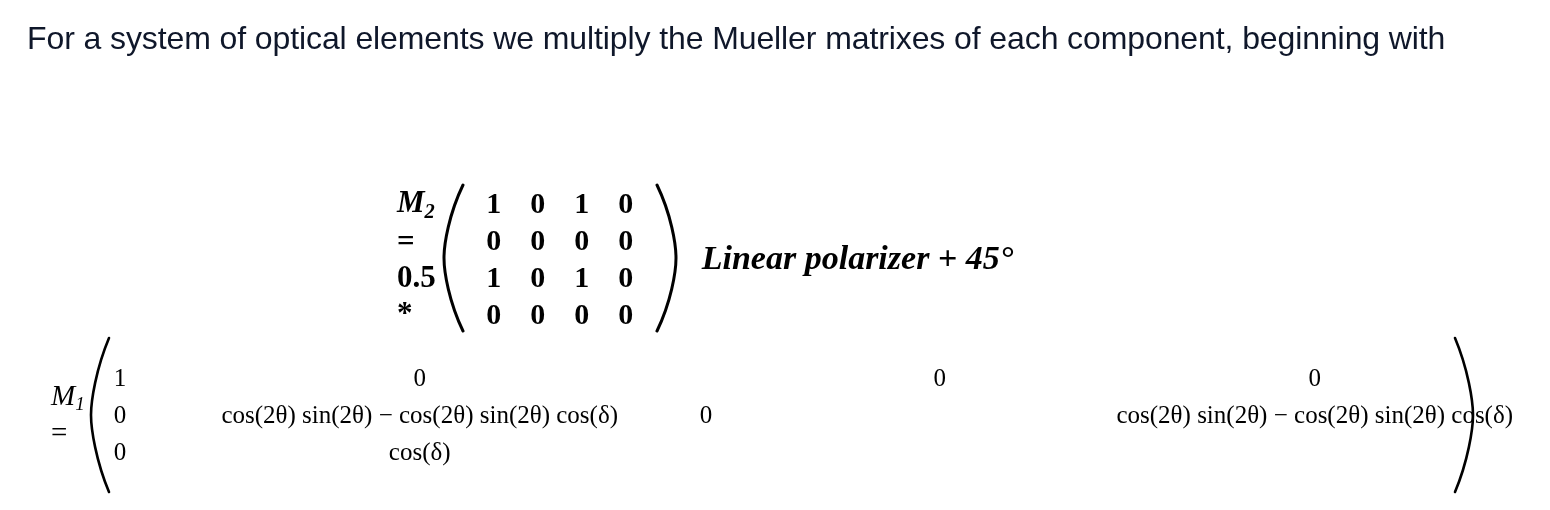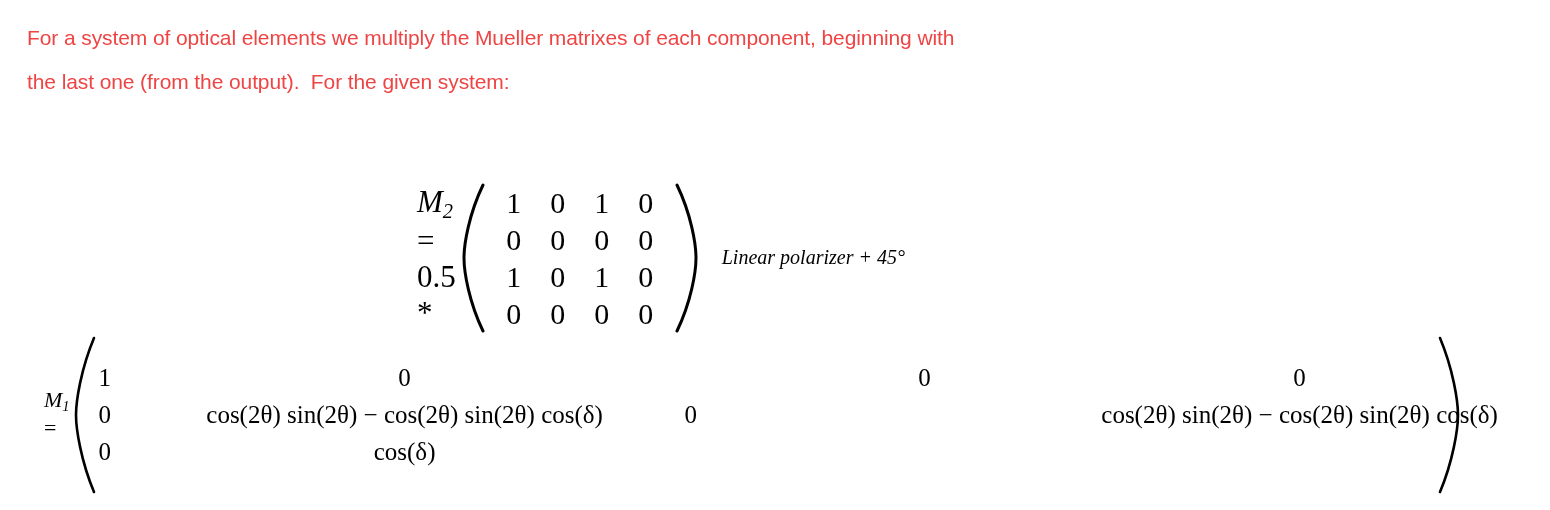--- a/index.html
+++ b/index.html
@@ -16,23 +16,23 @@
     position: relative;
   }
 
   
   .intro {
     position: absolute;
     left: 27px;
     top: 16px;
     width: 1470px;
     font-family: "Liberation Sans", sans-serif;
-    font-size: 21px;
+    font-size: 32px;
     line-height: 44px;
-    color: #ef4444;
+    color: #0f172a;
     letter-spacing: -0.1px;
   }
   .intro-line { white-space: pre; display: block; }
 
   
   .math {
     font-family: "Liberation Serif", serif;
     color: #000000;
   }
   .mi {            
@@ -48,62 +48,63 @@
   .paren {
     display: inline-block;
     vertical-align: middle;
     flex: 0 0 auto;
   }
   .paren svg { display: block; }
 
   
   .m2-block {
     position: absolute;
-    left: 386px;
+    left: 366px;
     top: 148px;
     display: flex;
     align-items: center;
+    font-weight: bold;
   }
   .m2-lhs {
     font-family: "Liberation Serif", serif;
     font-size: 31px;
     white-space: pre;
     padding-right: 4px;
     padding-bottom: 2px;
   }
   .m2-grid {
     display: grid;
     grid-template-columns: repeat(4, 44px);
     grid-auto-rows: 37px;
     align-items: center;
     justify-items: center;
     font-family: "Liberation Serif", serif;
     font-size: 30px;
     padding: 2px 6px 2px 6px;
   }
   .m2-label {
     font-family: "Liberation Serif", serif;
-    font-size: 20px;
+    font-size: 34px;
     font-style: italic;
     white-space: pre;
     padding-left: 22px;
     padding-bottom: 1px;
   }
 
   
   .m1-block {
     position: absolute;
     left: 22px;
     top: 335px;
     display: flex;
     align-items: center;
   }
   .m1-lhs {
     font-family: "Liberation Serif", serif;
-    font-size: 22px;
+    font-size: 29px;
     white-space: pre;
     padding-right: 3px;
     padding-bottom: 2px;
   }
   .m1-grid {
     display: grid;
     grid-template-columns: 26px 560px 480px 270px;
     grid-auto-rows: 37px;
     align-items: center;
     font-family: "Liberation Serif", serif;
@@ -114,21 +115,20 @@
   .m1-grid .cell-c0 { justify-self: start; }
   .m1-grid .cell-c1,
   .m1-grid .cell-c2,
   .m1-grid .cell-c3 { justify-self: center; }
 </style>
 </head>
 <body>
 
 <div class="intro">
   <span class="intro-line">For a system of optical elements we multiply the Mueller matrixes of each component, beginning with</span>
-  <span class="intro-line">the last one (from the output).  For the given system:</span>
 </div>
 
 <div class="m2-block">
 
   <span class="math m2-lhs">
     <span class="mi">M</span><sub class="msub">2</sub>
     <span>=</span>
     <span>0.5</span>
     <span>*</span>
   </span>

